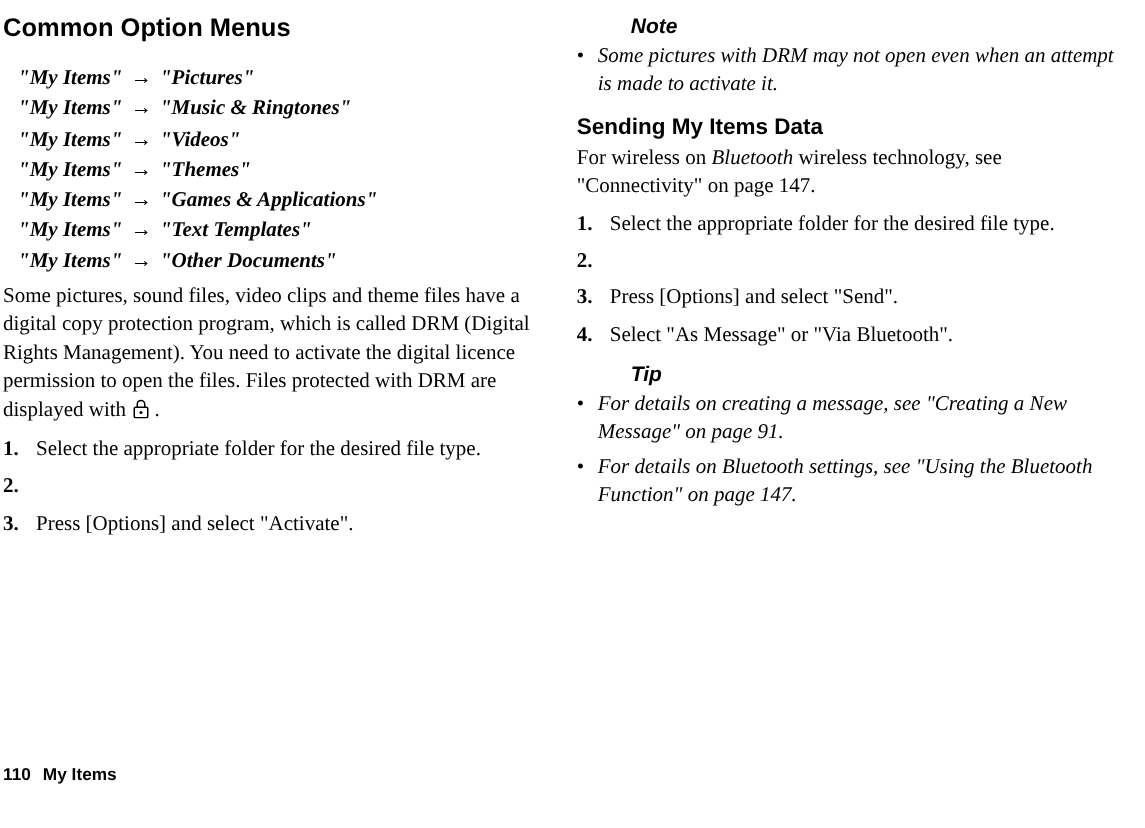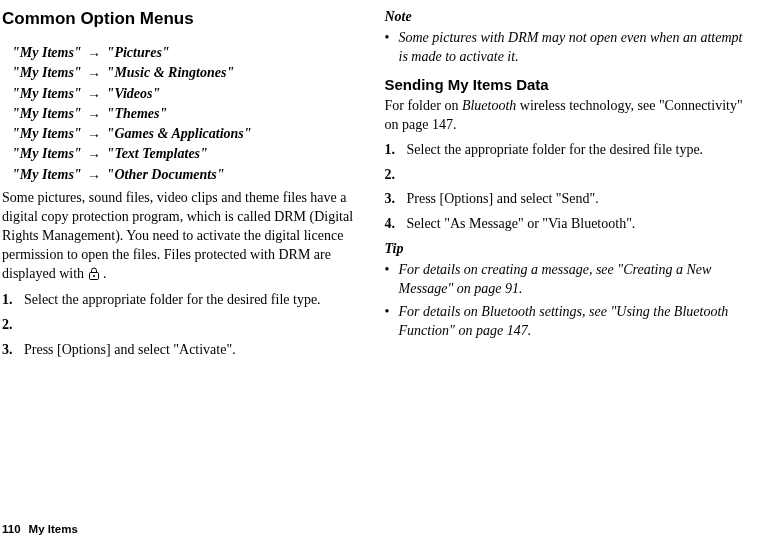--- a/index.html
+++ b/index.html
@@ -43,24 +43,25 @@
       font-style: italic;
       font-weight: bold;
       line-height: 1.45;
     }
     .arrow {
       font-style: normal;
       font-weight: normal;
       padding: 0 2px;
     }
     .note-label {
-      font-family: Liberation Serif, serif;
+      font-family: Liberation Sans, sans-serif;
       font-weight: bold;
       font-style: italic;
       margin-bottom: 2px;
+      margin-left: 36px;
     }
     .italic { font-style: italic; }
     ol {
       list-style: none;
       margin: 6px 0 6px 0;
     }
     ol > li {
       display: flex;
       margin-bottom: 6px;
     }
@@ -78,21 +79,21 @@
     }
     .bullet {
       min-width: 14px;
     }
     .lock-icon {
       display: inline-block;
       vertical-align: -2px;
     }
     .footer {
       position: absolute;
-      bottom: 14px;
+      bottom: 26px;
       left: 2px;
       font-family: Arial, Helvetica, sans-serif;
       font-weight: bold;
       font-size: 11.5px;
     }
     .footer .pagenum { margin-right: 8px; }
   </style>
 </head>
 <body>
 
@@ -138,21 +139,21 @@
     <div class="note-label">Note</div>
     <ul class="bullet-list">
       <li>
           <span class="bullet">•</span>
           <span class="italic">Some pictures with DRM may not open even when an attempt is made to activate it.</span>
         </li>
     </ul>
 
     <div class="h3">Sending My Items Data</div>
     <div class="para">
-      <span>For folder on </span><span class="italic">Bluetooth</span><span> wireless technology, see "Connectivity" on page 147.</span>
+      <span>For wireless on </span><span class="italic">Bluetooth</span><span> wireless technology, see "Connectivity" on page 147.</span>
     </div>
 
     <ol>
       <li>
           <span class="num">1.</span>
           <span>Select the appropriate folder for the desired file type.</span>
         </li>
       <li>
           <span class="num">2.</span>
         </li>

